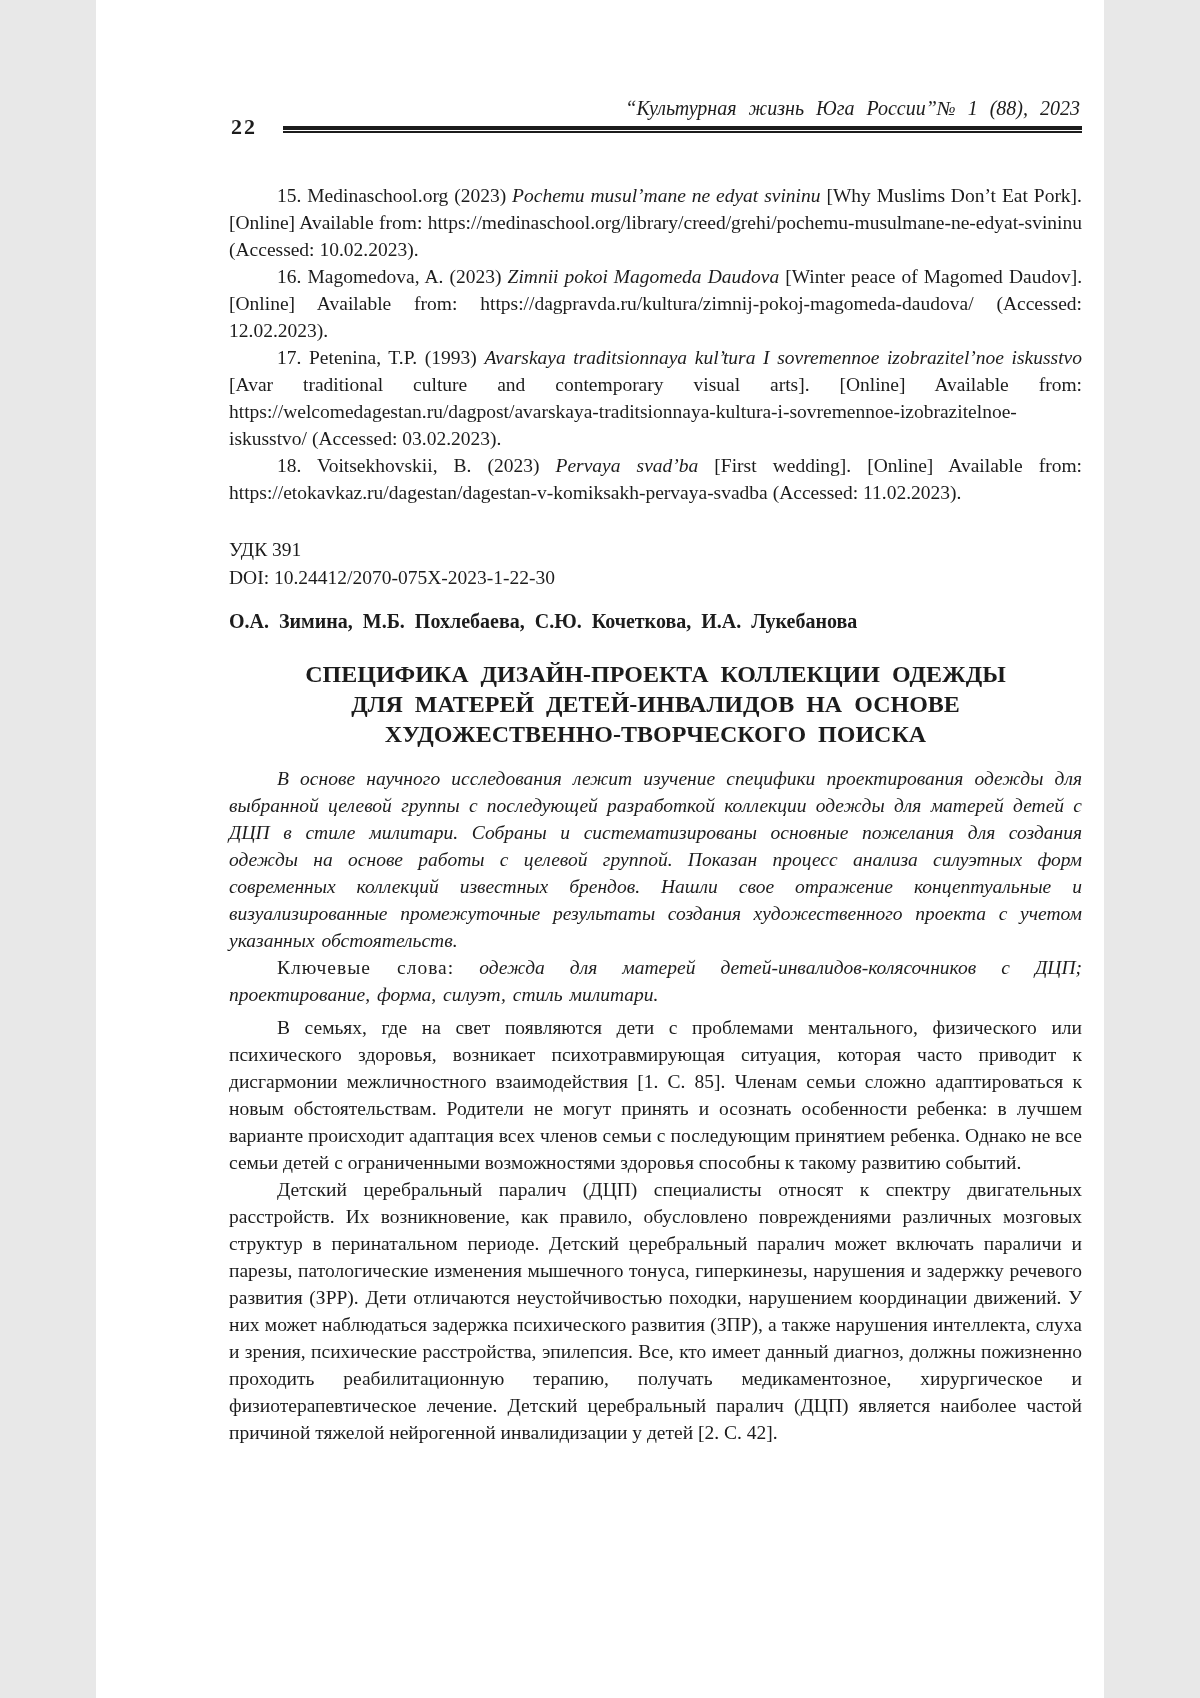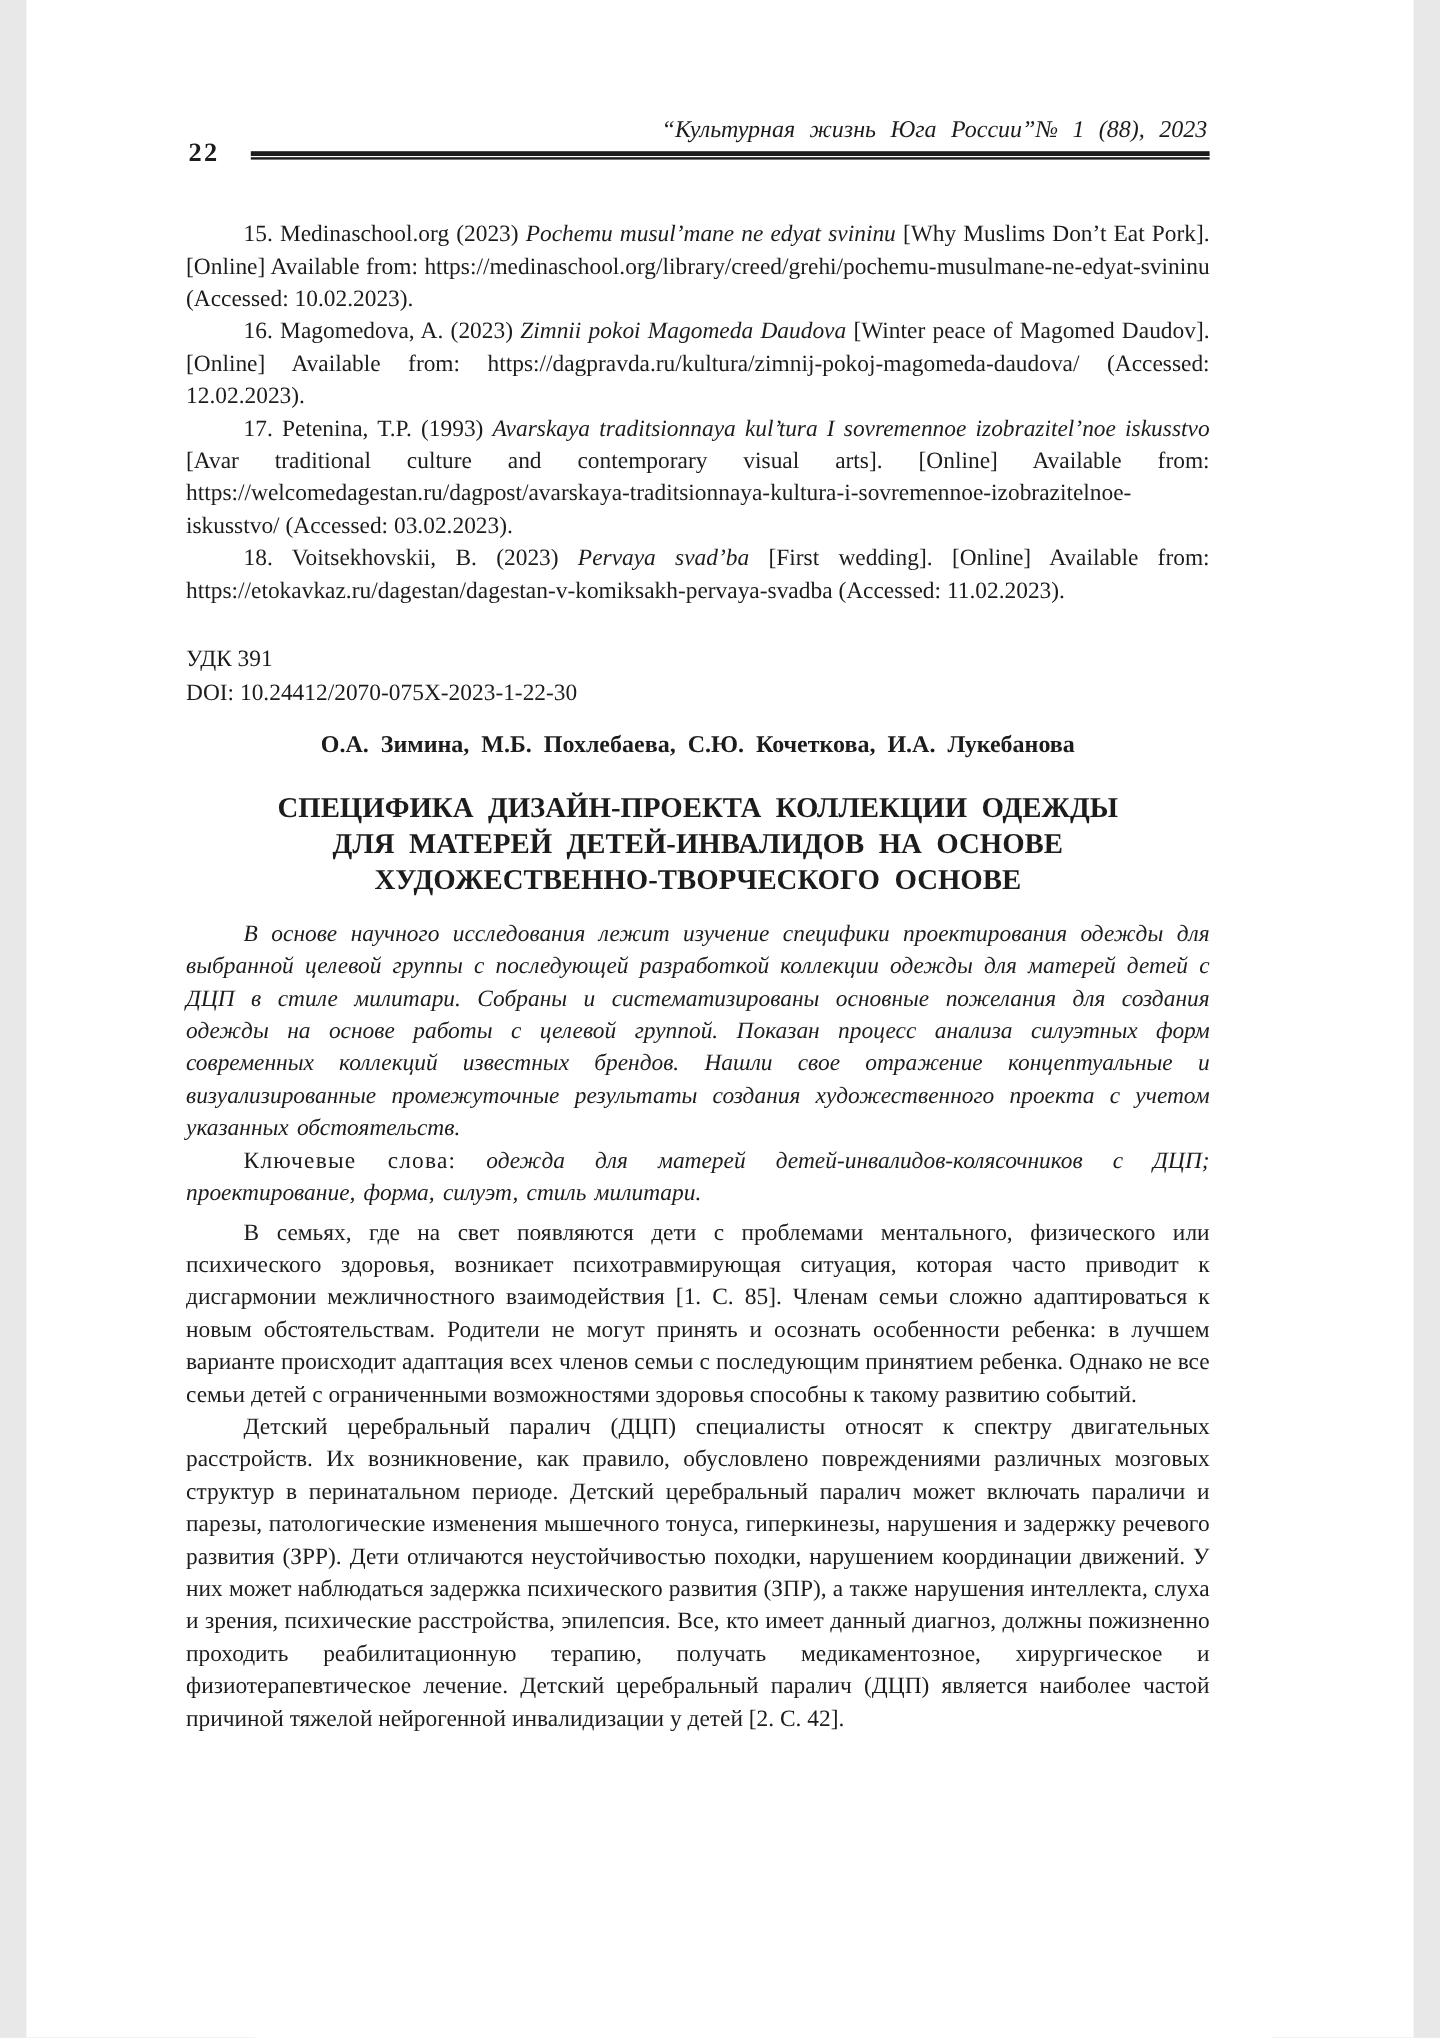--- a/index.html
+++ b/index.html
@@ -1,19 +1,19 @@
 <!DOCTYPE html>
 <html><head>
 <meta charset="utf-8">
 <style>
   * { margin: 0; padding: 0; box-sizing: border-box; }
   html, body { background: #e8e8e8; }
   .page {
     position: relative;
-    width: 1156px;
+    width: 1008px;
     height: 1698px;
     margin: 0 auto;
     background: #ffffff;
     font-family: "Liberation Serif", "DejaVu Serif", serif;
     color: #1c1c1c;
     overflow: hidden;
     padding-left: 32px;
   }
   .content {
     position: absolute;
@@ -52,21 +52,21 @@
   .references { margin-top: 49px; }
   p.para {
     font-size: 19.5px;
     line-height: 27px;
     text-align: justify;
     text-indent: 48px;
   }
   .meta { margin-top: 30px; font-size: 19.5px; line-height: 28px; }
   .authors {
     margin-top: 18px;
-    text-align: center;
+    text-align: left;
     font-weight: bold;
     font-size: 20px;
     word-spacing: 5px;
   }
   .article-title {
     margin-top: 26px;
     text-align: center;
     font-weight: bold;
     font-size: 24px;
     line-height: 30px;
@@ -106,21 +106,21 @@
     <div class="meta">
       <div>УДК 391</div>
       <div>DOI: 10.24412/2070-075X-2023-1-22-30</div>
     </div>
 
     <div class="authors">О.А. Зимина, М.Б. Похлебаева, С.Ю. Кочеткова, И.А. Лукебанова</div>
 
     <div class="article-title">
       <div>СПЕЦИФИКА ДИЗАЙН-ПРОЕКТА КОЛЛЕКЦИИ ОДЕЖДЫ</div>
       <div>ДЛЯ МАТЕРЕЙ ДЕТЕЙ-ИНВАЛИДОВ НА ОСНОВЕ</div>
-      <div>ХУДОЖЕСТВЕННО-ТВОРЧЕСКОГО ОСНОВЕ</div>
+      <div>ХУДОЖЕСТВЕННО-ТВОРЧЕСКОГО ПОИСКА</div>
     </div>
 
     <div class="abstract">
       <p class="para">В основе научного исследования лежит изучение специфики проектирования одежды для выбранной целевой группы с последующей разработкой коллекции одежды для матерей детей с ДЦП в стиле милитари. Собраны и систематизированы основные пожелания для создания одежды на основе работы с целевой группой. Показан процесс анализа силуэтных форм современных коллекций известных брендов. Нашли свое отражение концептуальные и визуализированные промежуточные результаты создания художественного проекта с учетом указанных обстоятельств.</p>
       <p class="para"><span class="keywords-label">Ключевые слова:</span><span class="keywords-text"> одежда для матерей детей-инвалидов-колясочников с ДЦП; проектирование, форма, силуэт, стиль милитари.</span></p>
     </div>
 
     <div class="body-text">
       <p class="para">В семьях, где на свет появляются дети с проблемами ментального, физического или психического здоровья, возникает психотравмирующая ситуация, которая часто приводит к дисгармонии межличностного взаимодействия [1. С. 85]. Членам семьи сложно адаптироваться к новым обстоятельствам. Родители не могут принять и осознать особенности ребенка: в лучшем варианте происходит адаптация всех членов семьи с последующим принятием ребенка. Однако не все семьи детей с ограниченными возможностями здоровья способны к такому развитию событий.</p>
       <p class="para">Детский церебральный паралич (ДЦП) специалисты относят к спектру двигательных расстройств. Их возникновение, как правило, обусловлено повреждениями различных мозговых структур в перинатальном периоде. Детский церебральный паралич может включать параличи и парезы, патологические изменения мышечного тонуса, гиперкинезы, нарушения и задержку речевого развития (ЗРР). Дети отличаются неустойчивостью походки, нарушением координации движений. У них может наблюдаться задержка психического развития (ЗПР), а также нарушения интеллекта, слуха и зрения, психические расстройства, эпилепсия. Все, кто имеет данный диагноз, должны пожизненно проходить реабилитационную терапию, получать медикаментозное, хирургическое и физиотерапевтическое лечение. Детский церебральный паралич (ДЦП) является наиболее частой причиной тяжелой нейрогенной инвалидизации у детей [2. С. 42].</p>

